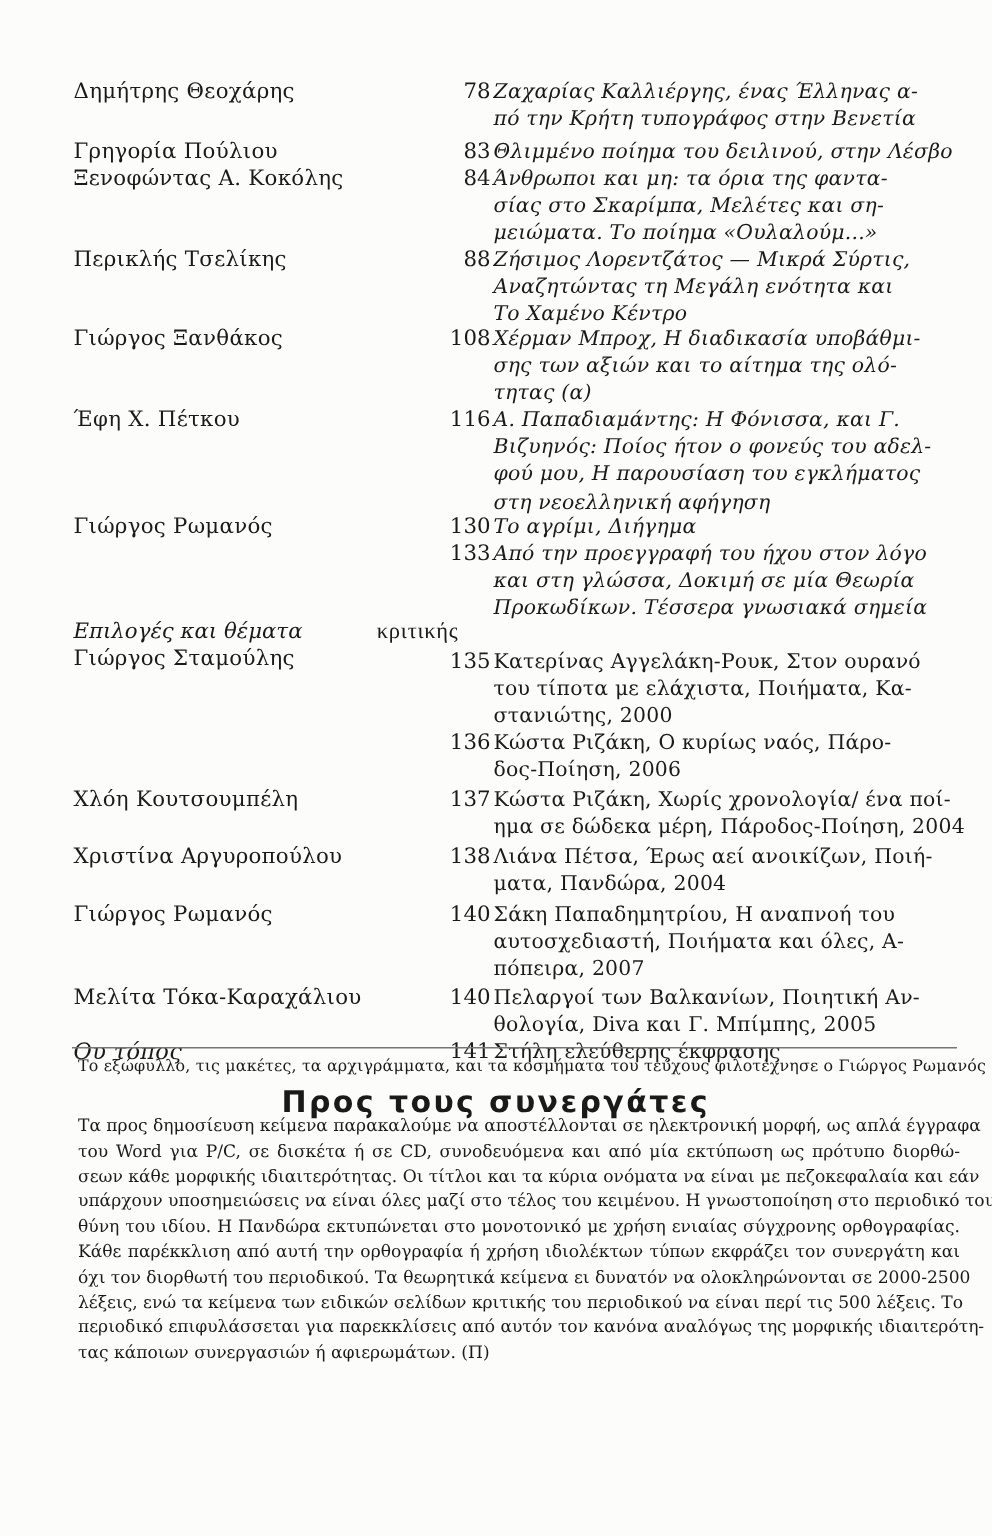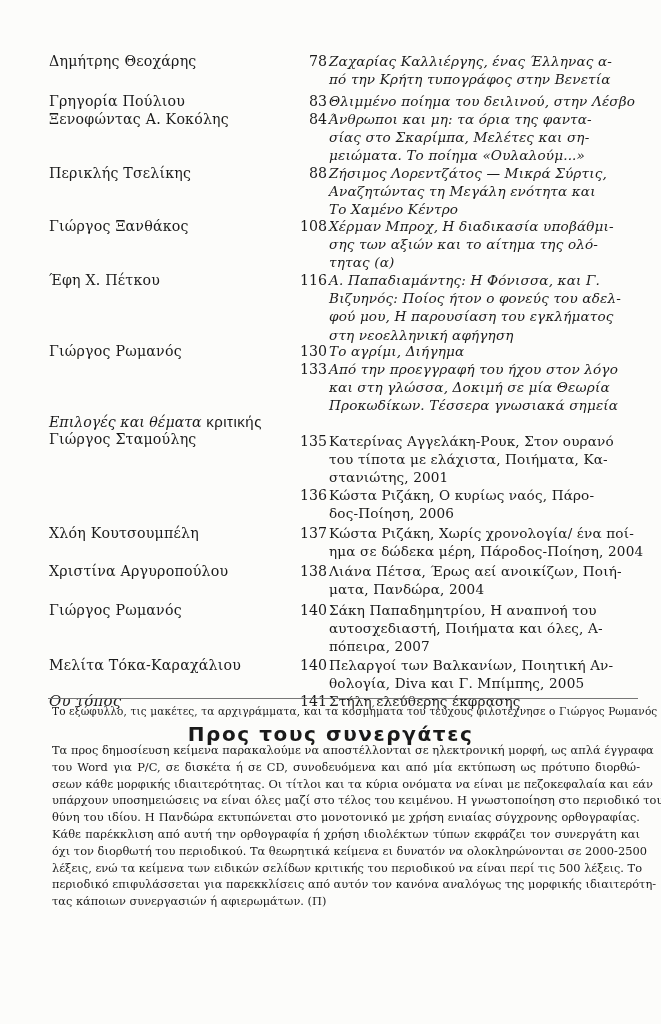--- a/index.html
+++ b/index.html
@@ -25,21 +25,21 @@
     }
     .title {
       position: absolute; left: 280px; width: 316px;
       font-size: 13.6px; line-height: 18.2px; letter-spacing: 0.15px;
     }
     .title .it { font-style: italic; }
     .section-heading {
       position: absolute; left: 0; width: 290px;
       font-size: 14.2px; line-height: 19px; font-style: italic; white-space: nowrap;
     }
-    .section-heading .big { font-style: normal; font-family: Liberation Sans, sans-serif; font-size: 15px; letter-spacing: 0.5px; }
+    .section-heading .big { font-style: normal; font-family: Liberation Serif, serif; font-size: 15px; letter-spacing: 0.5px; margin-left: 45px; }
     .rule {
       position: absolute; left: 48px; top: 698px; width: 590px; height: 1px;
       background: #777;
     }
     .credit {
       position: absolute; left: 52px; top: 704px; width: 590px;
       font-size: 10.6px; line-height: 14px; letter-spacing: 0.1px; white-space: nowrap;
     }
     .contrib-title {
       position: absolute; left: 0; top: 722px; width: 661px; text-align: center;
@@ -139,21 +139,21 @@
       <span>Επιλογές και θέματα</span>
       <span class="big">κριτικής</span>
     </div>
 
     <div class="row" style="position:absolute;top:378px;width:590px;">
       <span class="author">Γιώργος Σταμούλης</span>
       <span class="page-num" style="top:2px">135</span>
       <div class="title" style="top:2px">
         <div>Κατερίνας Αγγελάκη-Ρουκ, Στον ουρανό</div>
         <div>του τίποτα με ελάχιστα, Ποιήματα, Κα-</div>
-        <div>στανιώτης, 2001</div>
+        <div>στανιώτης, 2000</div>
       </div>
     </div>
 
     <div class="row" style="position:absolute;top:434px;width:590px;">
       <span class="page-num">136</span>
       <div class="title">
         <div>Κώστα Ριζάκη, Ο κυρίως ναός, Πάρο-</div>
         <div>δος-Ποίηση, 2006</div>
       </div>
     </div>

